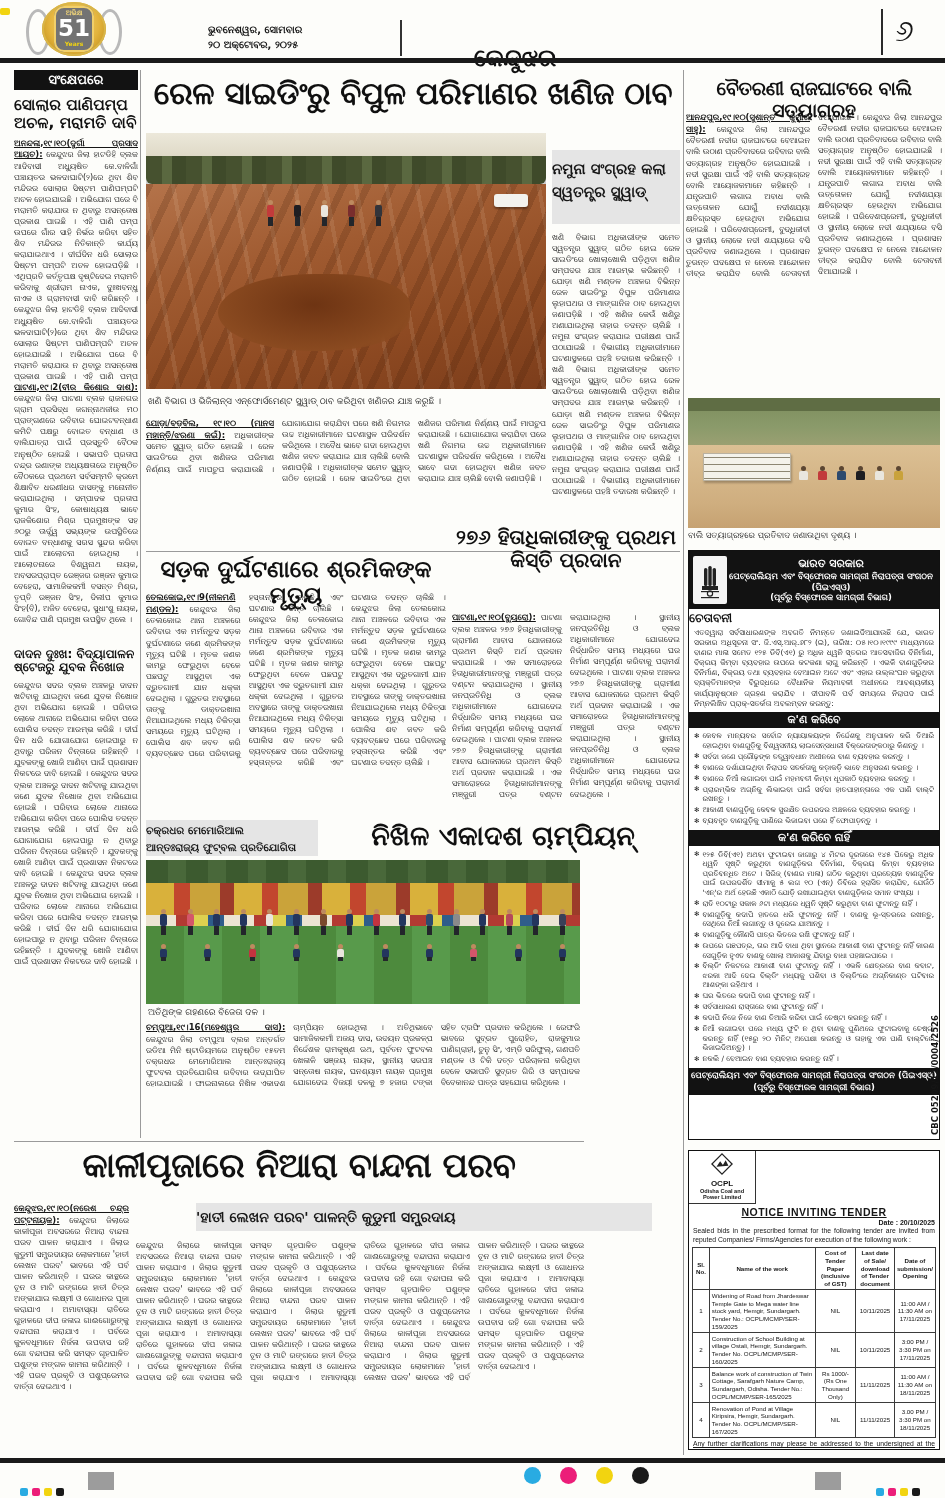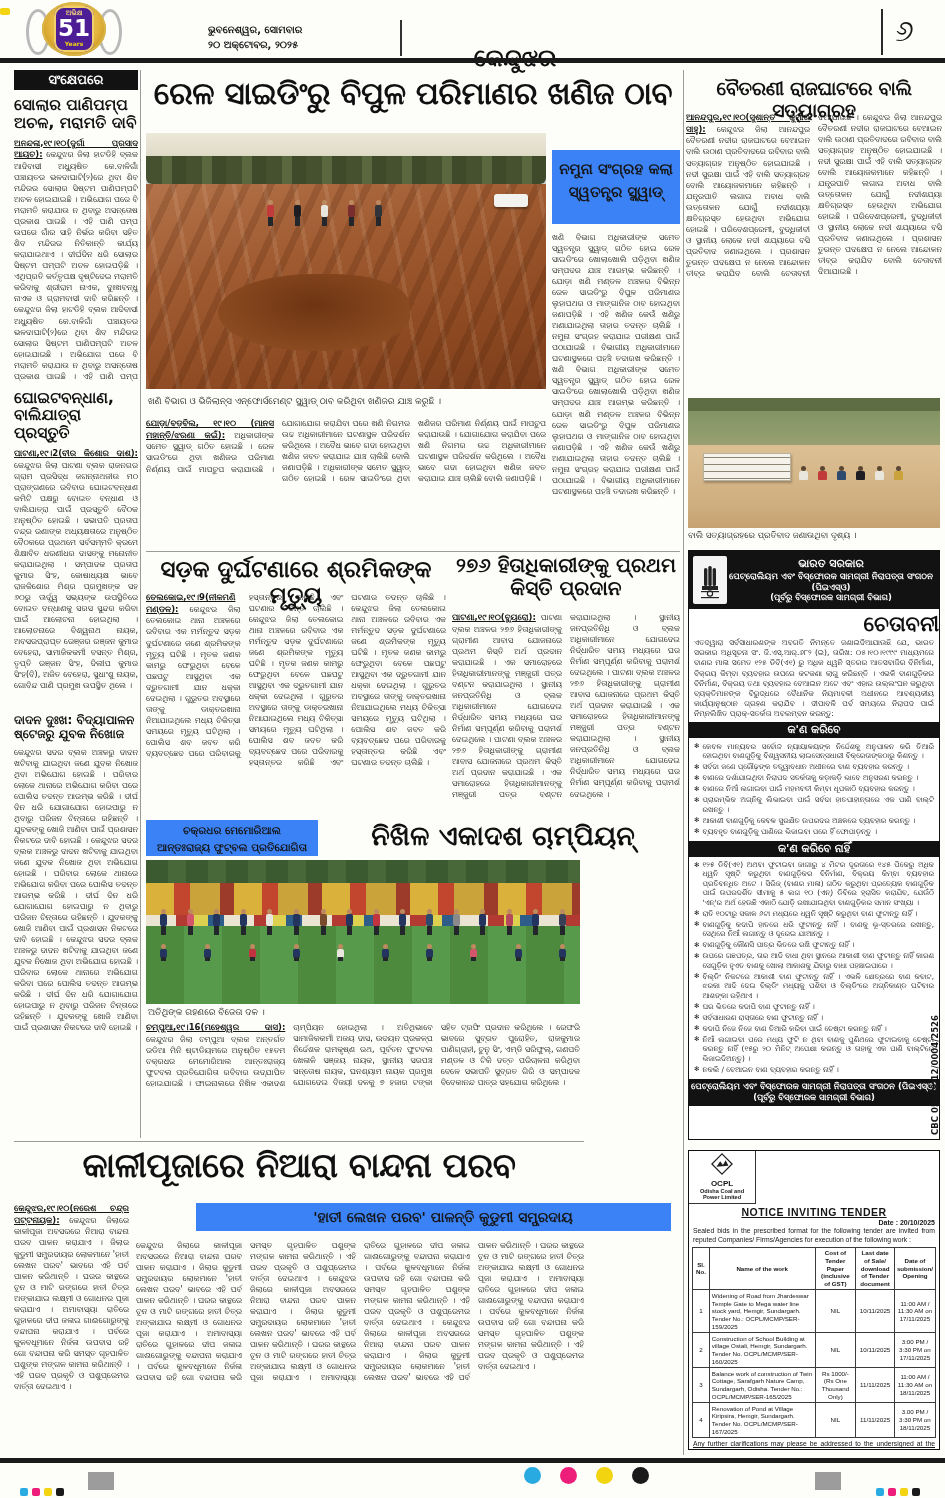--- a/index.html
+++ b/index.html
@@ -8,21 +8,21 @@
     background:#fdfdfa;color:#161616;
     font-family:"DejaVu Sans","Liberation Sans",sans-serif;
   }
   .abs{position:absolute;}
   .bt{font-size:8px;line-height:1.38;text-align:justify;overflow:hidden;}
   .cols2{column-count:2;column-gap:8px;}
   .cols3{column-count:3;column-gap:8px;}
   .cols4{column-count:4;column-gap:8px;}
   .byline{font-weight:bold;text-decoration:underline;font-size:8.5px;}
   .head{font-weight:bold;color:#101010;line-height:1.15;}
-  .graybox{background:#3b82f6;text-align:center;font-weight:bold;}
+  .graybox{background:#e5e5e5;text-align:left;font-weight:bold;}
   .blackbar{background:#121212;color:#fff;text-align:center;font-weight:bold;}
   .caption{font-size:9px;font-weight:500;}
   .vrule{background:#9a9a9a;width:1px;}
   .hrule{background:#9a9a9a;height:1px;}
   .photo{overflow:hidden;background:#ccc;}
   
   .p1-sky{position:absolute;left:0;top:0;right:0;height:14%;background:linear-gradient(#ece8da,#d8d2bd);}
   .p1-trees{position:absolute;left:0;top:9%;right:0;height:11%;
     background:repeating-linear-gradient(90deg,#46512f 0 16px,#5a6840 16px 26px,#3f4a2a 26px 40px);border-radius:0 0 6px 6px;}
   .p1-soil{position:absolute;left:0;top:20%;right:0;bottom:0;
@@ -56,21 +56,21 @@
   .p3-banner{position:absolute;left:6%;top:42%;width:34%;height:20%;background:#f4f2ea;border:1px solid #b9b1a0;
     box-shadow:1px 2px 2px rgba(0,0,0,.25);
     background-image:repeating-linear-gradient(#f4f2ea 0 3px,#8d8672 3px 4px,#f4f2ea 4px 7px);}
   .sit{position:relative;width:10px;height:14px;}
   .sit::before{content:'';position:absolute;top:0;left:2px;width:5px;height:5px;border-radius:50%;background:#5b4632;}
   .sit .torso{position:absolute;top:5px;left:0;width:9px;height:9px;border-radius:2px 2px 1px 1px;background:#eee;}
   
   .badge-wing{position:absolute;top:8px;width:18px;height:40px;border:3px solid #b9b9b9;border-radius:50%;background:transparent;}
   .badge-gold{position:absolute;left:24px;top:1px;width:64px;height:54px;border-radius:50%;
     background:radial-gradient(circle at 50% 40%,#f8dd7d,#e3b33c 55%,#c08f1c 85%);box-shadow:0 0 0 2px #d9b548 inset;}
-  .badge-core{position:absolute;left:36px;top:5px;width:40px;height:46px;border-radius:10px;background:#4c1d95;
+  .badge-core{position:absolute;left:36px;top:5px;width:40px;height:46px;border-radius:10px;background:#737373;
     color:#fff;text-align:center;box-shadow:0 0 0 2px #f1cf6a inset;}
   
   .pit{display:flex;gap:3px;margin:1.5px 0;font-size:7.3px;line-height:1.3;text-align:justify;}
   .pit .star{flex:0 0 auto;font-size:6.5px;margin-top:.5px;}
   
   table.tender{border-collapse:collapse;width:100%;font-size:6.2px;line-height:1.25;}
   table.tender th,table.tender td{border:1px solid #3b3b3b;padding:1.5px 2px;vertical-align:middle;}
   table.tender th{font-weight:bold;text-align:center;}
   table.tender td.c0{text-align:center;width:7%;}
   table.tender td.c1{text-align:left;width:45%;}
@@ -106,21 +106,20 @@
   <div class="abs" style="left:0;top:58px;width:945px;height:5px;background:#1a1a1a;"></div>
 </div>
 
 <div class="abs" style="left:14px;top:70px;width:124px;height:1070px;overflow:hidden;">
   <div class="blackbar" style="height:20px;line-height:20px;font-size:13px;">ସଂକ୍ଷେପରେ</div>
   <div class="head" style="font-size:15.5px;margin:7px 0 5px;">ସୋଲାର ପାଣିପମ୍ପ ଅଚଳ, ମରାମତି ଦାବି</div>
   <div class="bt" style="height:244px;">
     <span class="byline">ଅନନ୍ଦଳା,୧୯।୧୦(ଦୁର୍ଗା ପ୍ରସାଦ ଆୟଚ):</span>
     <span>କେନ୍ଦୁଝର ଜିଲା ହାଟଡିହି ବ୍ଲକ ଆଦିବାସୀ ଅଧ୍ୟୁଷିତ କେ.ବାଳିଗାଁ ପଞ୍ଚାୟତର ଭଳଦାଘାଟି(୨)ରେ ଥିବା ଶିବ ମନ୍ଦିରର ସୋଲାର ସିଷ୍ଟମ ପାଣିପମ୍ପଟି ଅଚଳ ହୋଇଯାଇଛି । ଅଭିଯୋଗ ପରେ ବି ମରାମତି କରାଯାଉ ନ ଥିବାରୁ ଅସନ୍ତୋଷ ପ୍ରକାଶ ପାଇଛି । ଏହି ପାଣି ପମ୍ପ ଉପରେ ଗାଁର ସାହି ନିର୍ଭର କରିବା ସହିତ ଶିବ ମନ୍ଦିରର ନିତିକାନ୍ତି କାର୍ଯ୍ୟ କରାଯାଇଥାଏ । ଦୀର୍ଘଦିନ ଧରି ସୋଲାର ସିଷ୍ଟମ ପମ୍ପଟି ଅଚଳ ହୋଇପଡ଼ିଛି । ଏଥିପ୍ରତି କର୍ତ୍ତୃପକ୍ଷ ଦୃଷ୍ଟିଦେଇ ମରାମତି କରିବାକୁ ଶ୍ରୀରାମ ନାଏକ, ଦୁଃଖବନ୍ଧୁ ନାଏକ ଓ ଗ୍ରାମବାସୀ ଦାବି କରିଛନ୍ତି । କେନ୍ଦୁଝର ଜିଲା ହାଟଡିହି ବ୍ଲକ ଆଦିବାସୀ ଅଧ୍ୟୁଷିତ କେ.ବାଳିଗାଁ ପଞ୍ଚାୟତର ଭଳଦାଘାଟି(୨)ରେ ଥିବା ଶିବ ମନ୍ଦିରର ସୋଲାର ସିଷ୍ଟମ ପାଣିପମ୍ପଟି ଅଚଳ ହୋଇଯାଇଛି । ଅଭିଯୋଗ ପରେ ବି ମରାମତି କରାଯାଉ ନ ଥିବାରୁ ଅସନ୍ତୋଷ ପ୍ରକାଶ ପାଇଛି । ଏହି ପାଣି ପମ୍ପ ଉପରେ ଗାଁର ସାହି ନିର୍ଭର କରିବା ସହିତ ଶିବ ମନ୍ଦିରର ନିତିକାନ୍ତି କାର୍ଯ୍ୟ କରାଯାଇଥାଏ । ଦୀର୍ଘଦିନ ଧରି ସୋଲାର ସିଷ୍ଟମ ପମ୍ପଟି ଅଚଳ ହୋଇପଡ଼ିଛି । ଏଥିପ୍ରତି କର୍ତ୍ତୃପକ୍ଷ ଦୃଷ୍ଟିଦେଇ ମରାମତି କରିବାକୁ ଶ୍ରୀରାମ ନାଏକ, ଦୁଃଖବନ୍ଧୁ ନାଏକ ଓ ଗ୍ରାମବାସୀ ଦାବି କରିଛନ୍ତି ।</span>
   </div>
-  <div class="head" style="font-size:15.5px;margin:8px 0 5px;">ଘୋଇଟବନ୍ଧାଣ, ବାଲିଯାତ୍ରା ପ୍ରସ୍ତୁତି</div>
   <div class="bt" style="height:258px;">
     <span class="byline">ପାଟଣା,୧୯।2(ବୀର କିଶୋର ଦାଶ):</span>
     <span>କେନ୍ଦୁଝର ଜିଲା ପାଟଣା ବ୍ଲକ ରାଜନଗର ଗ୍ରାମ ପ୍ରସିଦ୍ଧ ଜଗନ୍ନାଥଜୀଉ ମଠ ପ୍ରାଙ୍ଗଣରେ ରବିବାର ଘୋଇଟବନ୍ଧାଣ କମିଟି ପକ୍ଷରୁ ବୋଇତ ବନ୍ଧାଣ ଓ ବାଲିଯାତ୍ରା ପାଇଁ ପ୍ରସ୍ତୁତି ବୈଠକ ଅନୁଷ୍ଠିତ ହୋଇଛି । ସଭାପତି ପ୍ରତାପ ଚନ୍ଦ୍ର ରଣାଙ୍କ ଅଧ୍ୟକ୍ଷତାରେ ଅନୁଷ୍ଠିତ ବୈଠକରେ ପ୍ରଥମେ ସର୍ବସମ୍ମତି କ୍ରମେ ଶିକ୍ଷାବିତ ଧରଣୀଧର ଦାସଙ୍କୁ ମନୋନୀତ କରାଯାଇଥିଲା । ସମ୍ପାଦକ ପ୍ରତାପ କୁମାର ସିଂହ, କୋଷାଧ୍ୟକ୍ଷ ଭାବେ ରାଜକିଶୋର ମିଶ୍ର ପ୍ରମୁଖଙ୍କ ସହ ୬୦ରୁ ଊର୍ଦ୍ଧ୍ୱ ସଭ୍ୟଙ୍କ ଉପସ୍ଥିତିରେ ବୋଇତ ବନ୍ଧାଣକୁ ସରସ ସୁନ୍ଦର କରିବା ପାଇଁ ଆଲୋଚନା ହୋଇଥିଲା । ଆଲୋଚନାରେ ବିଶ୍ୱନାଥ ନାୟକ, ଅବସରପ୍ରାପ୍ତ ରେଞ୍ଜର ରଞ୍ଜନ କୁମାର ବେହେରା, ସାମାଜିକକର୍ମୀ ବସନ୍ତ ମିଶ୍ର, ତୃପ୍ତି ରଞ୍ଜନ ସିଂହ, ଦିଲୀପ କୁମାର ସିଂହ(ବି), ଅଜିତ ବେହେରା, ସୁଧାଂଶୁ ନାୟକ, ଗୋବିନ୍ଦ ପାଣି ପ୍ରମୁଖ ଉପସ୍ଥିତ ଥିଲେ ।</span>
   </div>
   <div class="head" style="font-size:12px;margin:8px 0 5px;">ଦାଦନ ଦୁଃଖ: ବିଦ୍ୟାପାଳନ ଷ୍ଟେଜରୁ ଯୁବକ ନିଖୋଜ</div>
   <div class="bt" style="height:430px;">କେନ୍ଦୁଝର ସଦର ବ୍ଲକ ଅଞ୍ଚଳରୁ ଦାଦନ ଖଟିବାକୁ ଯାଇଥିବା ଜଣେ ଯୁବକ ନିଖୋଜ ଥିବା ଅଭିଯୋଗ ହୋଇଛି । ପରିବାର ଲୋକେ ଥାନାରେ ଅଭିଯୋଗ କରିବା ପରେ ପୋଲିସ ତଦନ୍ତ ଆରମ୍ଭ କରିଛି । ଦୀର୍ଘ ଦିନ ଧରି ଯୋଗାଯୋଗ ହୋଇପାରୁ ନ ଥିବାରୁ ପରିଜନ ଚିନ୍ତାରେ ରହିଛନ୍ତି । ଯୁବକଙ୍କୁ ଖୋଜି ଆଣିବା ପାଇଁ ପ୍ରଶାସନ ନିକଟରେ ଦାବି ହୋଇଛି । କେନ୍ଦୁଝର ସଦର ବ୍ଲକ ଅଞ୍ଚଳରୁ ଦାଦନ ଖଟିବାକୁ ଯାଇଥିବା ଜଣେ ଯୁବକ ନିଖୋଜ ଥିବା ଅଭିଯୋଗ ହୋଇଛି । ପରିବାର ଲୋକେ ଥାନାରେ ଅଭିଯୋଗ କରିବା ପରେ ପୋଲିସ ତଦନ୍ତ ଆରମ୍ଭ କରିଛି । ଦୀର୍ଘ ଦିନ ଧରି ଯୋଗାଯୋଗ ହୋଇପାରୁ ନ ଥିବାରୁ ପରିଜନ ଚିନ୍ତାରେ ରହିଛନ୍ତି । ଯୁବକଙ୍କୁ ଖୋଜି ଆଣିବା ପାଇଁ ପ୍ରଶାସନ ନିକଟରେ ଦାବି ହୋଇଛି । କେନ୍ଦୁଝର ସଦର ବ୍ଲକ ଅଞ୍ଚଳରୁ ଦାଦନ ଖଟିବାକୁ ଯାଇଥିବା ଜଣେ ଯୁବକ ନିଖୋଜ ଥିବା ଅଭିଯୋଗ ହୋଇଛି । ପରିବାର ଲୋକେ ଥାନାରେ ଅଭିଯୋଗ କରିବା ପରେ ପୋଲିସ ତଦନ୍ତ ଆରମ୍ଭ କରିଛି । ଦୀର୍ଘ ଦିନ ଧରି ଯୋଗାଯୋଗ ହୋଇପାରୁ ନ ଥିବାରୁ ପରିଜନ ଚିନ୍ତାରେ ରହିଛନ୍ତି । ଯୁବକଙ୍କୁ ଖୋଜି ଆଣିବା ପାଇଁ ପ୍ରଶାସନ ନିକଟରେ ଦାବି ହୋଇଛି ।</div>
 </div>
 <div class="abs vrule" style="left:140px;top:70px;height:1068px;"></div>
 <div class="abs vrule" style="left:683px;top:70px;height:1385px;"></div>
 
@@ -164,21 +163,21 @@
   <span class="byline">ଯୋଡ଼ା/ବଡ଼ବିଲ, ୧୯।୧୦ (ମାନସ ମହାନ୍ତି/ଝରଣା କଇଁ):</span>
   <span>ଅଧିକାରୀଙ୍କ ସମେତ ସ୍କ୍ୱାଡ୍ ଗଠିତ ହୋଇଛି । ରେଳ ସାଇଡିଂରେ ଥିବା ଖଣିଜର ପରିମାଣ ନିର୍ଣ୍ଣୟ ପାଇଁ ମାପଚୁପ କରାଯାଉଛି । ଯୋଗାଯୋଗ କରାଯିବା ପରେ ଖଣି ନିଗମର ଉଚ୍ଚ ଅଧିକାରୀମାନେ ଘଟଣାସ୍ଥଳ ପରିଦର୍ଶନ କରିଥିଲେ । ଅବୈଧ ଭାବେ ଗଦା ହୋଇଥିବା ଖଣିଜ ଜବତ କରାଯାଇ ଯାଞ୍ଚ ଚାଲିଛି ବୋଲି ଜଣାପଡ଼ିଛି । ଅଧିକାରୀଙ୍କ ସମେତ ସ୍କ୍ୱାଡ୍ ଗଠିତ ହୋଇଛି । ରେଳ ସାଇଡିଂରେ ଥିବା ଖଣିଜର ପରିମାଣ ନିର୍ଣ୍ଣୟ ପାଇଁ ମାପଚୁପ କରାଯାଉଛି । ଯୋଗାଯୋଗ କରାଯିବା ପରେ ଖଣି ନିଗମର ଉଚ୍ଚ ଅଧିକାରୀମାନେ ଘଟଣାସ୍ଥଳ ପରିଦର୍ଶନ କରିଥିଲେ । ଅବୈଧ ଭାବେ ଗଦା ହୋଇଥିବା ଖଣିଜ ଜବତ କରାଯାଇ ଯାଞ୍ଚ ଚାଲିଛି ବୋଲି ଜଣାପଡ଼ିଛି ।</span>
 </div>
 
 <div class="abs hrule" style="left:146px;top:551px;width:534px;"></div>
 <div class="abs head" style="left:146px;top:556px;width:300px;text-align:center;font-size:23px;">ସଡ଼କ ଦୁର୍ଘଟଣାରେ ଶ୍ରମିକଙ୍କ ମୃତ୍ୟୁ</div>
 <div class="abs bt cols3" style="left:146px;top:592px;width:300px;height:224px;">
   <span class="byline">ତେଲକୋଇ,୧୯।9(ନୀଳମଣି ମଣ୍ଡଳ):</span>
   <span>କେନ୍ଦୁଝର ଜିଲା ତେଲକୋଇ ଥାନା ଅଞ୍ଚଳରେ ରବିବାର ଏକ ମର୍ମନ୍ତୁଦ ସଡ଼କ ଦୁର୍ଘଟଣାରେ ଜଣେ ଶ୍ରମିକଙ୍କ ମୃତ୍ୟୁ ଘଟିଛି । ମୃତକ ଜଣକ କାମରୁ ଫେରୁଥିବା ବେଳେ ପଛପଟୁ ଆସୁଥିବା ଏକ ଦ୍ରୁତଗାମୀ ଯାନ ଧକ୍କା ଦେଇଥିଲା । ଗୁରୁତର ଅବସ୍ଥାରେ ତାଙ୍କୁ ଡାକ୍ତରଖାନା ନିଆଯାଇଥିଲେ ମଧ୍ୟ ଚିକିତ୍ସା ସମୟରେ ମୃତ୍ୟୁ ଘଟିଥିଲା । ପୋଲିସ ଶବ ଜବତ କରି ବ୍ୟବଚ୍ଛେଦ ପରେ ପରିବାରକୁ ହସ୍ତାନ୍ତର କରିଛି ଏବଂ ଘଟଣାର ତଦନ୍ତ ଚାଲିଛି । କେନ୍ଦୁଝର ଜିଲା ତେଲକୋଇ ଥାନା ଅଞ୍ଚଳରେ ରବିବାର ଏକ ମର୍ମନ୍ତୁଦ ସଡ଼କ ଦୁର୍ଘଟଣାରେ ଜଣେ ଶ୍ରମିକଙ୍କ ମୃତ୍ୟୁ ଘଟିଛି । ମୃତକ ଜଣକ କାମରୁ ଫେରୁଥିବା ବେଳେ ପଛପଟୁ ଆସୁଥିବା ଏକ ଦ୍ରୁତଗାମୀ ଯାନ ଧକ୍କା ଦେଇଥିଲା । ଗୁରୁତର ଅବସ୍ଥାରେ ତାଙ୍କୁ ଡାକ୍ତରଖାନା ନିଆଯାଇଥିଲେ ମଧ୍ୟ ଚିକିତ୍ସା ସମୟରେ ମୃତ୍ୟୁ ଘଟିଥିଲା । ପୋଲିସ ଶବ ଜବତ କରି ବ୍ୟବଚ୍ଛେଦ ପରେ ପରିବାରକୁ ହସ୍ତାନ୍ତର କରିଛି ଏବଂ ଘଟଣାର ତଦନ୍ତ ଚାଲିଛି । କେନ୍ଦୁଝର ଜିଲା ତେଲକୋଇ ଥାନା ଅଞ୍ଚଳରେ ରବିବାର ଏକ ମର୍ମନ୍ତୁଦ ସଡ଼କ ଦୁର୍ଘଟଣାରେ ଜଣେ ଶ୍ରମିକଙ୍କ ମୃତ୍ୟୁ ଘଟିଛି । ମୃତକ ଜଣକ କାମରୁ ଫେରୁଥିବା ବେଳେ ପଛପଟୁ ଆସୁଥିବା ଏକ ଦ୍ରୁତଗାମୀ ଯାନ ଧକ୍କା ଦେଇଥିଲା । ଗୁରୁତର ଅବସ୍ଥାରେ ତାଙ୍କୁ ଡାକ୍ତରଖାନା ନିଆଯାଇଥିଲେ ମଧ୍ୟ ଚିକିତ୍ସା ସମୟରେ ମୃତ୍ୟୁ ଘଟିଥିଲା । ପୋଲିସ ଶବ ଜବତ କରି ବ୍ୟବଚ୍ଛେଦ ପରେ ପରିବାରକୁ ହସ୍ତାନ୍ତର କରିଛି ଏବଂ ଘଟଣାର ତଦନ୍ତ ଚାଲିଛି ।</span>
 </div>
-<div class="abs head" style="left:452px;top:554px;width:228px;text-align:center;font-size:20px;">୨୭୬ ହିତାଧିକାରୀଙ୍କୁ ପ୍ରଥମ କିସ୍ତି ପ୍ରଦାନ</div>
+<div class="abs head" style="left:452px;top:526px;width:228px;text-align:center;font-size:20px;">୨୭୬ ହିତାଧିକାରୀଙ୍କୁ ପ୍ରଥମ କିସ୍ତି ପ୍ରଦାନ</div>
 <div class="abs bt cols2" style="left:452px;top:612px;width:228px;height:204px;">
   <span class="byline">ପାଟଣା,୧୯।୧୦(ବ୍ୟୁରୋ):</span>
   <span>ପାଟଣା ବ୍ଲକ ଅଞ୍ଚଳର ୨୭୬ ହିତାଧିକାରୀଙ୍କୁ ଗ୍ରାମୀଣ ଆବାସ ଯୋଜନାରେ ପ୍ରଥମ କିସ୍ତି ଅର୍ଥ ପ୍ରଦାନ କରାଯାଇଛି । ଏକ ସମାରୋହରେ ହିତାଧିକାରୀମାନଙ୍କୁ ମଞ୍ଜୁରୀ ପତ୍ର ବଣ୍ଟନ କରାଯାଇଥିଲା । ସ୍ଥାନୀୟ ଜନପ୍ରତିନିଧି ଓ ବ୍ଲକ ଅଧିକାରୀମାନେ ଯୋଗଦେଇ ନିର୍ଦ୍ଧାରିତ ସମୟ ମଧ୍ୟରେ ଘର ନିର୍ମାଣ ସମ୍ପୂର୍ଣ୍ଣ କରିବାକୁ ପରାମର୍ଶ ଦେଇଥିଲେ । ପାଟଣା ବ୍ଲକ ଅଞ୍ଚଳର ୨୭୬ ହିତାଧିକାରୀଙ୍କୁ ଗ୍ରାମୀଣ ଆବାସ ଯୋଜନାରେ ପ୍ରଥମ କିସ୍ତି ଅର୍ଥ ପ୍ରଦାନ କରାଯାଇଛି । ଏକ ସମାରୋହରେ ହିତାଧିକାରୀମାନଙ୍କୁ ମଞ୍ଜୁରୀ ପତ୍ର ବଣ୍ଟନ କରାଯାଇଥିଲା । ସ୍ଥାନୀୟ ଜନପ୍ରତିନିଧି ଓ ବ୍ଲକ ଅଧିକାରୀମାନେ ଯୋଗଦେଇ ନିର୍ଦ୍ଧାରିତ ସମୟ ମଧ୍ୟରେ ଘର ନିର୍ମାଣ ସମ୍ପୂର୍ଣ୍ଣ କରିବାକୁ ପରାମର୍ଶ ଦେଇଥିଲେ । ପାଟଣା ବ୍ଲକ ଅଞ୍ଚଳର ୨୭୬ ହିତାଧିକାରୀଙ୍କୁ ଗ୍ରାମୀଣ ଆବାସ ଯୋଜନାରେ ପ୍ରଥମ କିସ୍ତି ଅର୍ଥ ପ୍ରଦାନ କରାଯାଇଛି । ଏକ ସମାରୋହରେ ହିତାଧିକାରୀମାନଙ୍କୁ ମଞ୍ଜୁରୀ ପତ୍ର ବଣ୍ଟନ କରାଯାଇଥିଲା । ସ୍ଥାନୀୟ ଜନପ୍ରତିନିଧି ଓ ବ୍ଲକ ଅଧିକାରୀମାନେ ଯୋଗଦେଇ ନିର୍ଦ୍ଧାରିତ ସମୟ ମଧ୍ୟରେ ଘର ନିର୍ମାଣ ସମ୍ପୂର୍ଣ୍ଣ କରିବାକୁ ପରାମର୍ଶ ଦେଇଥିଲେ ।</span>
 </div>
 
 <div class="abs graybox" style="left:146px;top:820px;width:172px;height:34px;font-size:10.5px;line-height:1.6;padding-top:2px;">
   <div>ଚକ୍ରଧର ମେମୋରିଆଲ</div>
   <div>ଆନ୍ତଃରାଜ୍ୟ ଫୁଟ୍‌ବଲ ପ୍ରତିଯୋଗିତା</div>
 </div>
 <div class="abs head" style="left:326px;top:820px;width:354px;font-size:27px;text-align:center;">ନିଖିଳ ଏକାଦଶ ଚାମ୍ପିୟନ୍</div>
@@ -298,21 +297,21 @@
     </div>
 </div>
 <div class="abs caption" style="left:148px;top:1007px;width:420px;">ଅତିଥିଙ୍କ ଗହଣରେ ବିଜେତା ଦଳ ।</div>
 <div class="abs bt cols3" style="left:146px;top:1022px;width:434px;height:116px;">
   <span class="byline">ଚମ୍ପୁଆ,୧୯।16(ମହେଶ୍ୱର ଦାସ):</span>
   <span>କେନ୍ଦୁଝର ଜିଲା ଚମ୍ପୁଆ ବ୍ଲକ ଅନ୍ତର୍ଗତ ରଡିଆ ମିନି ଷ୍ଟାଡିୟମରେ ଅନୁଷ୍ଠିତ ୧୫ତମ ଚକ୍ରଧର ମେମୋରିଆଲ ଆନ୍ତଃରାଜ୍ୟ ଫୁଟବଲ ପ୍ରତିଯୋଗିତା ରବିବାର ଉଦ୍‌ଯାପିତ ହୋଇଯାଇଛି । ଫାଇନାଲରେ ନିଖିଳ ଏକାଦଶ ଚାମ୍ପିୟନ ହୋଇଥିଲା । ଅତିଥିଭାବେ ସାମାଜିକକର୍ମୀ ଅଜୟ ଦାସ, ଉଦୟନ ପ୍ରକଳ୍ପ ନିର୍ଦ୍ଦେଶକ ରାମକୃଷ୍ଣ ରଥ, ପୂର୍ବତନ ଫୁଟବଲ ଖେଳାଳି ସଞ୍ଜୟ ନାୟକ, ସ୍ଥାନୀୟ ସରପଞ୍ଚ ସନ୍ତୋଷ ନାୟକ, ଘନଶ୍ୟାମ ନାୟକ ପ୍ରମୁଖ ଯୋଗଦେଇ ବିଜୟୀ ଦଳକୁ ୭ ହଜାର ଟଙ୍କା ସହିତ ଟ୍ରଫି ପ୍ରଦାନ କରିଥିଲେ । ରେଫରି ଭାବରେ ସୁବ୍ରତ ପୁରୋହିତ, ରାଜକୁମାର ପାଣିଗ୍ରାହୀ, ଚୁନୁ ସିଂ, ଏମ୍‌ଡି ସରିଫୁଲ୍, ଗଣପତି ମଣ୍ଡଳ ଓ ଟିକି ଦତ୍ତ ପରିଚାଳନା କରିଥିବା ବେଳେ ସଭାପତି ସୁବ୍ରତ ଗିରି ଓ ସମ୍ପାଦକ ବିବେକାନନ୍ଦ ପାତ୍ର ସହଯୋଗ କରିଥିଲେ ।</span>
 </div>
 
 <div class="abs hrule" style="left:14px;top:1141px;width:570px;"></div>
 <div class="abs head" style="left:14px;top:1146px;width:570px;text-align:center;font-size:34px;letter-spacing:-.5px;">କାଳୀପୂଜାରେ ନିଆରା ବାନ୍ଦନା ପରବ</div>
-<div class="abs graybox" style="left:196px;top:1203px;width:456px;height:28px;font-size:14px;line-height:28px;padding-left:19px;">'ହାତୀ ଲେଖନ ପରବ' ପାଳନ୍ତି କୁଡୁମୀ ସମ୍ପ୍ରଦାୟ</div>
+<div class="abs graybox" style="left:196px;top:1203px;width:456px;height:28px;font-size:14px;line-height:28px;">'ହାତୀ ଲେଖନ ପରବ' ପାଳନ୍ତି କୁଡୁମୀ ସମ୍ପ୍ରଦାୟ</div>
 <div class="abs bt" style="left:14px;top:1203px;width:115px;height:252px;">
   <span class="byline">କେନ୍ଦୁଝର,୧୯।୧୦(ନରେଶ ଚନ୍ଦ୍ର ପଟ୍ଟନାୟକ):</span>
   <span>କେନ୍ଦୁଝର ଜିଲାରେ କାଳୀପୂଜା ଅବସରରେ ନିଆରା ବାନ୍ଦନା ପରବ ପାଳନ କରାଯାଏ । ଜିଲାର କୁଡୁମୀ ସମ୍ପ୍ରଦାୟର ଲୋକମାନେ 'ହାତୀ ଲେଖନ ପରବ' ଭାବରେ ଏହି ପର୍ବ ପାଳନ କରିଥାନ୍ତି । ଘରର କାନ୍ଥରେ ଚୂନ ଓ ମାଟି ରଙ୍ଗରେ ହାତୀ ଚିତ୍ର ଅଙ୍କାଯାଇ ଲକ୍ଷ୍ମୀ ଓ ଗୋଧନର ପୂଜା କରାଯାଏ । ଅମାବାସ୍ୟା ରାତିରେ ଗୁହାଳରେ ଦୀପ ଜଳାଇ ଗାଈଗୋରୁଙ୍କୁ ବନ୍ଦାପନା କରାଯାଏ । ପର୍ବରେ କୁଳବଧୂମାନେ ନିର୍ଜଳା ଉପବାସ ରହି ଗୋ ବନ୍ଦାପନା କରି ସମସ୍ତ ଗୃହପାଳିତ ପଶୁଙ୍କ ମଙ୍ଗଳ କାମନା କରିଥାନ୍ତି । ଏହି ପରବ ପ୍ରକୃତି ଓ ପଶୁପ୍ରେମର ବାର୍ତ୍ତା ଦେଇଥାଏ ।</span>
 </div>
 <div class="abs bt cols4" style="left:136px;top:1240px;width:448px;height:215px;">କେନ୍ଦୁଝର ଜିଲାରେ କାଳୀପୂଜା ଅବସରରେ ନିଆରା ବାନ୍ଦନା ପରବ ପାଳନ କରାଯାଏ । ଜିଲାର କୁଡୁମୀ ସମ୍ପ୍ରଦାୟର ଲୋକମାନେ 'ହାତୀ ଲେଖନ ପରବ' ଭାବରେ ଏହି ପର୍ବ ପାଳନ କରିଥାନ୍ତି । ଘରର କାନ୍ଥରେ ଚୂନ ଓ ମାଟି ରଙ୍ଗରେ ହାତୀ ଚିତ୍ର ଅଙ୍କାଯାଇ ଲକ୍ଷ୍ମୀ ଓ ଗୋଧନର ପୂଜା କରାଯାଏ । ଅମାବାସ୍ୟା ରାତିରେ ଗୁହାଳରେ ଦୀପ ଜଳାଇ ଗାଈଗୋରୁଙ୍କୁ ବନ୍ଦାପନା କରାଯାଏ । ପର୍ବରେ କୁଳବଧୂମାନେ ନିର୍ଜଳା ଉପବାସ ରହି ଗୋ ବନ୍ଦାପନା କରି ସମସ୍ତ ଗୃହପାଳିତ ପଶୁଙ୍କ ମଙ୍ଗଳ କାମନା କରିଥାନ୍ତି । ଏହି ପରବ ପ୍ରକୃତି ଓ ପଶୁପ୍ରେମର ବାର୍ତ୍ତା ଦେଇଥାଏ । କେନ୍ଦୁଝର ଜିଲାରେ କାଳୀପୂଜା ଅବସରରେ ନିଆରା ବାନ୍ଦନା ପରବ ପାଳନ କରାଯାଏ । ଜିଲାର କୁଡୁମୀ ସମ୍ପ୍ରଦାୟର ଲୋକମାନେ 'ହାତୀ ଲେଖନ ପରବ' ଭାବରେ ଏହି ପର୍ବ ପାଳନ କରିଥାନ୍ତି । ଘରର କାନ୍ଥରେ ଚୂନ ଓ ମାଟି ରଙ୍ଗରେ ହାତୀ ଚିତ୍ର ଅଙ୍କାଯାଇ ଲକ୍ଷ୍ମୀ ଓ ଗୋଧନର ପୂଜା କରାଯାଏ । ଅମାବାସ୍ୟା ରାତିରେ ଗୁହାଳରେ ଦୀପ ଜଳାଇ ଗାଈଗୋରୁଙ୍କୁ ବନ୍ଦାପନା କରାଯାଏ । ପର୍ବରେ କୁଳବଧୂମାନେ ନିର୍ଜଳା ଉପବାସ ରହି ଗୋ ବନ୍ଦାପନା କରି ସମସ୍ତ ଗୃହପାଳିତ ପଶୁଙ୍କ ମଙ୍ଗଳ କାମନା କରିଥାନ୍ତି । ଏହି ପରବ ପ୍ରକୃତି ଓ ପଶୁପ୍ରେମର ବାର୍ତ୍ତା ଦେଇଥାଏ । କେନ୍ଦୁଝର ଜିଲାରେ କାଳୀପୂଜା ଅବସରରେ ନିଆରା ବାନ୍ଦନା ପରବ ପାଳନ କରାଯାଏ । ଜିଲାର କୁଡୁମୀ ସମ୍ପ୍ରଦାୟର ଲୋକମାନେ 'ହାତୀ ଲେଖନ ପରବ' ଭାବରେ ଏହି ପର୍ବ ପାଳନ କରିଥାନ୍ତି । ଘରର କାନ୍ଥରେ ଚୂନ ଓ ମାଟି ରଙ୍ଗରେ ହାତୀ ଚିତ୍ର ଅଙ୍କାଯାଇ ଲକ୍ଷ୍ମୀ ଓ ଗୋଧନର ପୂଜା କରାଯାଏ । ଅମାବାସ୍ୟା ରାତିରେ ଗୁହାଳରେ ଦୀପ ଜଳାଇ ଗାଈଗୋରୁଙ୍କୁ ବନ୍ଦାପନା କରାଯାଏ । ପର୍ବରେ କୁଳବଧୂମାନେ ନିର୍ଜଳା ଉପବାସ ରହି ଗୋ ବନ୍ଦାପନା କରି ସମସ୍ତ ଗୃହପାଳିତ ପଶୁଙ୍କ ମଙ୍ଗଳ କାମନା କରିଥାନ୍ତି । ଏହି ପରବ ପ୍ରକୃତି ଓ ପଶୁପ୍ରେମର ବାର୍ତ୍ତା ଦେଇଥାଏ ।</div>
 
 <div class="abs head" style="left:686px;top:78px;width:256px;text-align:center;font-size:19px;letter-spacing:-.4px;">ବୈତରଣୀ ରାଜଘାଟରେ ବାଲି ସତ୍ୟାଗ୍ରହ</div>
 <div class="abs bt cols2" style="left:686px;top:112px;width:256px;height:280px;">
   <span class="byline">ଆନନ୍ଦପୁର,୧୯।୧୦(ସୁଶାନ୍ତ କୁମାର ସାହୁ):</span>
   <span>କେନ୍ଦୁଝର ଜିଲା ଆନନ୍ଦପୁର ବୈତରଣୀ ନଦୀର ରାଜଘାଟରେ ବେଆଇନ ବାଲି ଉଠାଣ ପ୍ରତିବାଦରେ ରବିବାର ବାଲି ସତ୍ୟାଗ୍ରହ ଅନୁଷ୍ଠିତ ହୋଇଯାଇଛି । ନଦୀ ସୁରକ୍ଷା ପାଇଁ ଏହି ବାଲି ସତ୍ୟାଗ୍ରହ ବୋଲି ଆୟୋଜକମାନେ କହିଛନ୍ତି । ଯନ୍ତ୍ରପାତି ଲଗାଇ ଅବାଧ ବାଲି ଉତ୍ତୋଳନ ଯୋଗୁଁ ନଦୀଶଯ୍ୟା କ୍ଷତିଗ୍ରସ୍ତ ହେଉଥିବା ଅଭିଯୋଗ ହୋଇଛି । ପରିବେଶପ୍ରେମୀ, ବୁଦ୍ଧିଜୀବୀ ଓ ସ୍ଥାନୀୟ ଲୋକେ ନଦୀ ଶଯ୍ୟାରେ ବସି ପ୍ରତିବାଦ ଜଣାଇଥିଲେ । ପ୍ରଶାସନ ତୁରନ୍ତ ପଦକ୍ଷେପ ନ ନେଲେ ଆନ୍ଦୋଳନ ତୀବ୍ର କରାଯିବ ବୋଲି ଚେତାବନୀ ଦିଆଯାଇଛି । କେନ୍ଦୁଝର ଜିଲା ଆନନ୍ଦପୁର ବୈତରଣୀ ନଦୀର ରାଜଘାଟରେ ବେଆଇନ ବାଲି ଉଠାଣ ପ୍ରତିବାଦରେ ରବିବାର ବାଲି ସତ୍ୟାଗ୍ରହ ଅନୁଷ୍ଠିତ ହୋଇଯାଇଛି । ନଦୀ ସୁରକ୍ଷା ପାଇଁ ଏହି ବାଲି ସତ୍ୟାଗ୍ରହ ବୋଲି ଆୟୋଜକମାନେ କହିଛନ୍ତି । ଯନ୍ତ୍ରପାତି ଲଗାଇ ଅବାଧ ବାଲି ଉତ୍ତୋଳନ ଯୋଗୁଁ ନଦୀଶଯ୍ୟା କ୍ଷତିଗ୍ରସ୍ତ ହେଉଥିବା ଅଭିଯୋଗ ହୋଇଛି । ପରିବେଶପ୍ରେମୀ, ବୁଦ୍ଧିଜୀବୀ ଓ ସ୍ଥାନୀୟ ଲୋକେ ନଦୀ ଶଯ୍ୟାରେ ବସି ପ୍ରତିବାଦ ଜଣାଇଥିଲେ । ପ୍ରଶାସନ ତୁରନ୍ତ ପଦକ୍ଷେପ ନ ନେଲେ ଆନ୍ଦୋଳନ ତୀବ୍ର କରାଯିବ ବୋଲି ଚେତାବନୀ ଦିଆଯାଇଛି ।</span>
@@ -357,21 +356,21 @@
         <rect x="3" y="31" width="18" height="1.2" fill="#222"></rect>
         <rect x="3" y="37" width="18" height="1.2" fill="#222"></rect>
       </svg>
     </span>
     <span style="flex:1;text-align:center;line-height:1.25;">
       <div style="font-weight:bold;font-size:11px;">ଭାରତ ସରକାର</div>
       <div style="font-weight:bold;font-size:8.6px;">ପେଟ୍ରୋଲିୟମ ଏବଂ ବିସ୍ଫୋରକ ସାମଗ୍ରୀ ନିରାପତ୍ତା ସଂଗଠନ (ପିଇଏସ୍ଓ)</div>
       <div style="font-weight:bold;font-size:8.4px;">(ପୂର୍ବରୁ ବିସ୍ଫୋରକ ସାମଗ୍ରୀ ବିଭାଗ)</div>
     </span>
   </div>
-  <div class="head" style="text-align:right;font-size:21px;padding:3px 0 2px;">ଚେତାବନୀ</div>
+  <div class="head" style="text-align:left;font-size:12px;padding:3px 0 2px;">ଚେତାବନୀ</div>
   <div style="font-size:7.5px;line-height:1.35;text-align:justify;padding:0 5px 3px;">ଏତଦ୍ୱାରା ସର୍ବସାଧାରଣଙ୍କ ଅବଗତି ନିମନ୍ତେ ଜଣାଇଦିଆଯାଉଛି ଯେ, ଭାରତ ସରକାର ଅଧିସୂଚନା ସଂ. ଜି.ଏସ୍.ଆର୍.୬୮୨ (ଇ), ତାରିଖ: ୦୫।୧୦।୧୯୯୯ ମାଧ୍ୟମରେ ବାଣର ମାଳା ସମେତ ୧୨୫ ଡିବି(ଏ୧) ରୁ ଅଧିକ ଧ୍ୱନି ସ୍ତରର ଆତସବାଜିର ବିନିର୍ମାଣ, ବିକ୍ରୟ କିମ୍ବା ବ୍ୟବହାର ଉପରେ କଟକଣା ଲାଗୁ କରିଛନ୍ତି । ଏଭଳି ବାଣଗୁଡ଼ିକର ବିନିର୍ମାଣ, ବିକ୍ରୟ ତଥା ବ୍ୟବହାର ବେଆଇନ ଅଟେ ଏବଂ ଏହାର ଉଲ୍ଲଂଘନ କରୁଥିବା ବ୍ୟକ୍ତିମାନଙ୍କ ବିରୁଦ୍ଧରେ ବୈଧାନିକ ନିୟମାବଳୀ ଅଧୀନରେ ଆବଶ୍ୟକୀୟ କାର୍ଯ୍ୟାନୁଷ୍ଠାନ ଗ୍ରହଣ କରାଯିବ । ଦୀପାବଳି ପର୍ବ ସମୟରେ ନିରାପଦ ପାଇଁ ନିମ୍ନଲିଖିତ ପ୍ରାକ୍-ସତର୍କତା ଅବଲମ୍ବନ କରନ୍ତୁ:</div>
   <div class="blackbar" style="height:16px;line-height:16px;font-size:11px;">କ'ଣ କରିବେ</div>
   <div style="padding:2px 5px 3px;">
       <div class="pit">
         <span class="star">✻</span>
         <span>କେବଳ ମାନ୍ୟବର ସର୍ବୋଚ୍ଚ ନ୍ୟାୟାଳୟଙ୍କ ନିର୍ଦ୍ଦେଶକୁ ଅନୁପାଳନ କରି ତିଆରି ହୋଇଥିବା ବାଣଗୁଡ଼ିକୁ ବିଶ୍ୱସନୀୟ ଲାଇସେନ୍ସଧାରୀ ବିକ୍ରେତାଙ୍କଠାରୁ କିଣନ୍ତୁ ।</span>
       </div>
       <div class="pit">
         <span class="star">✻</span>
         <span>ସର୍ବଦା ଜଣେ ପ୍ରୌଢ଼ଙ୍କ ତତ୍ତ୍ୱାବଧାନ ଅଧୀନରେ ବାଣ ବ୍ୟବହାର କରନ୍ତୁ ।</span>

